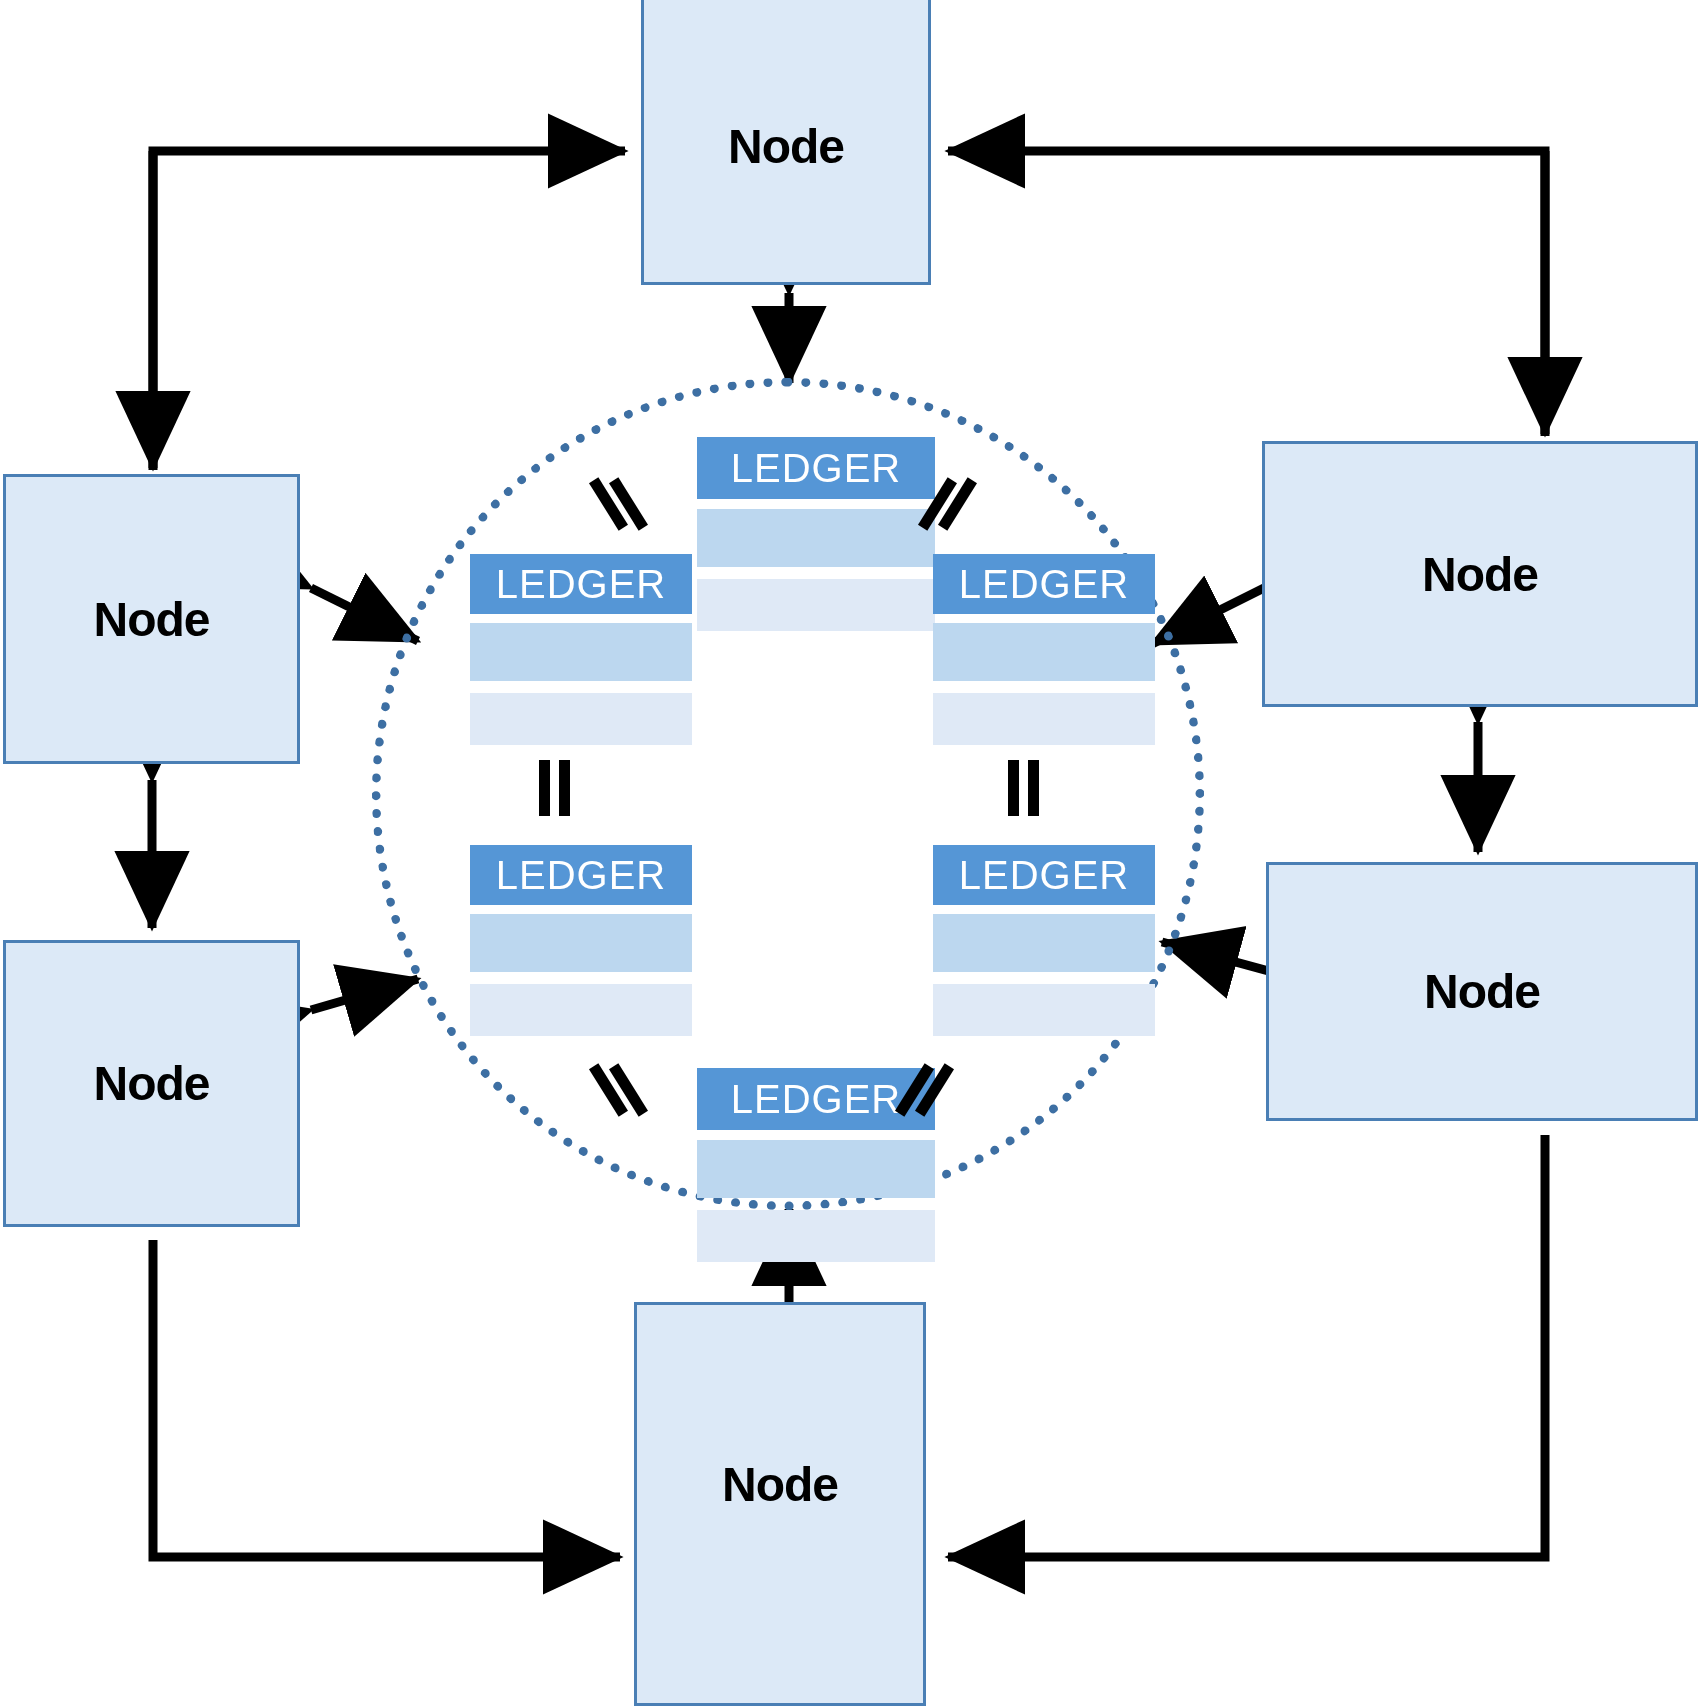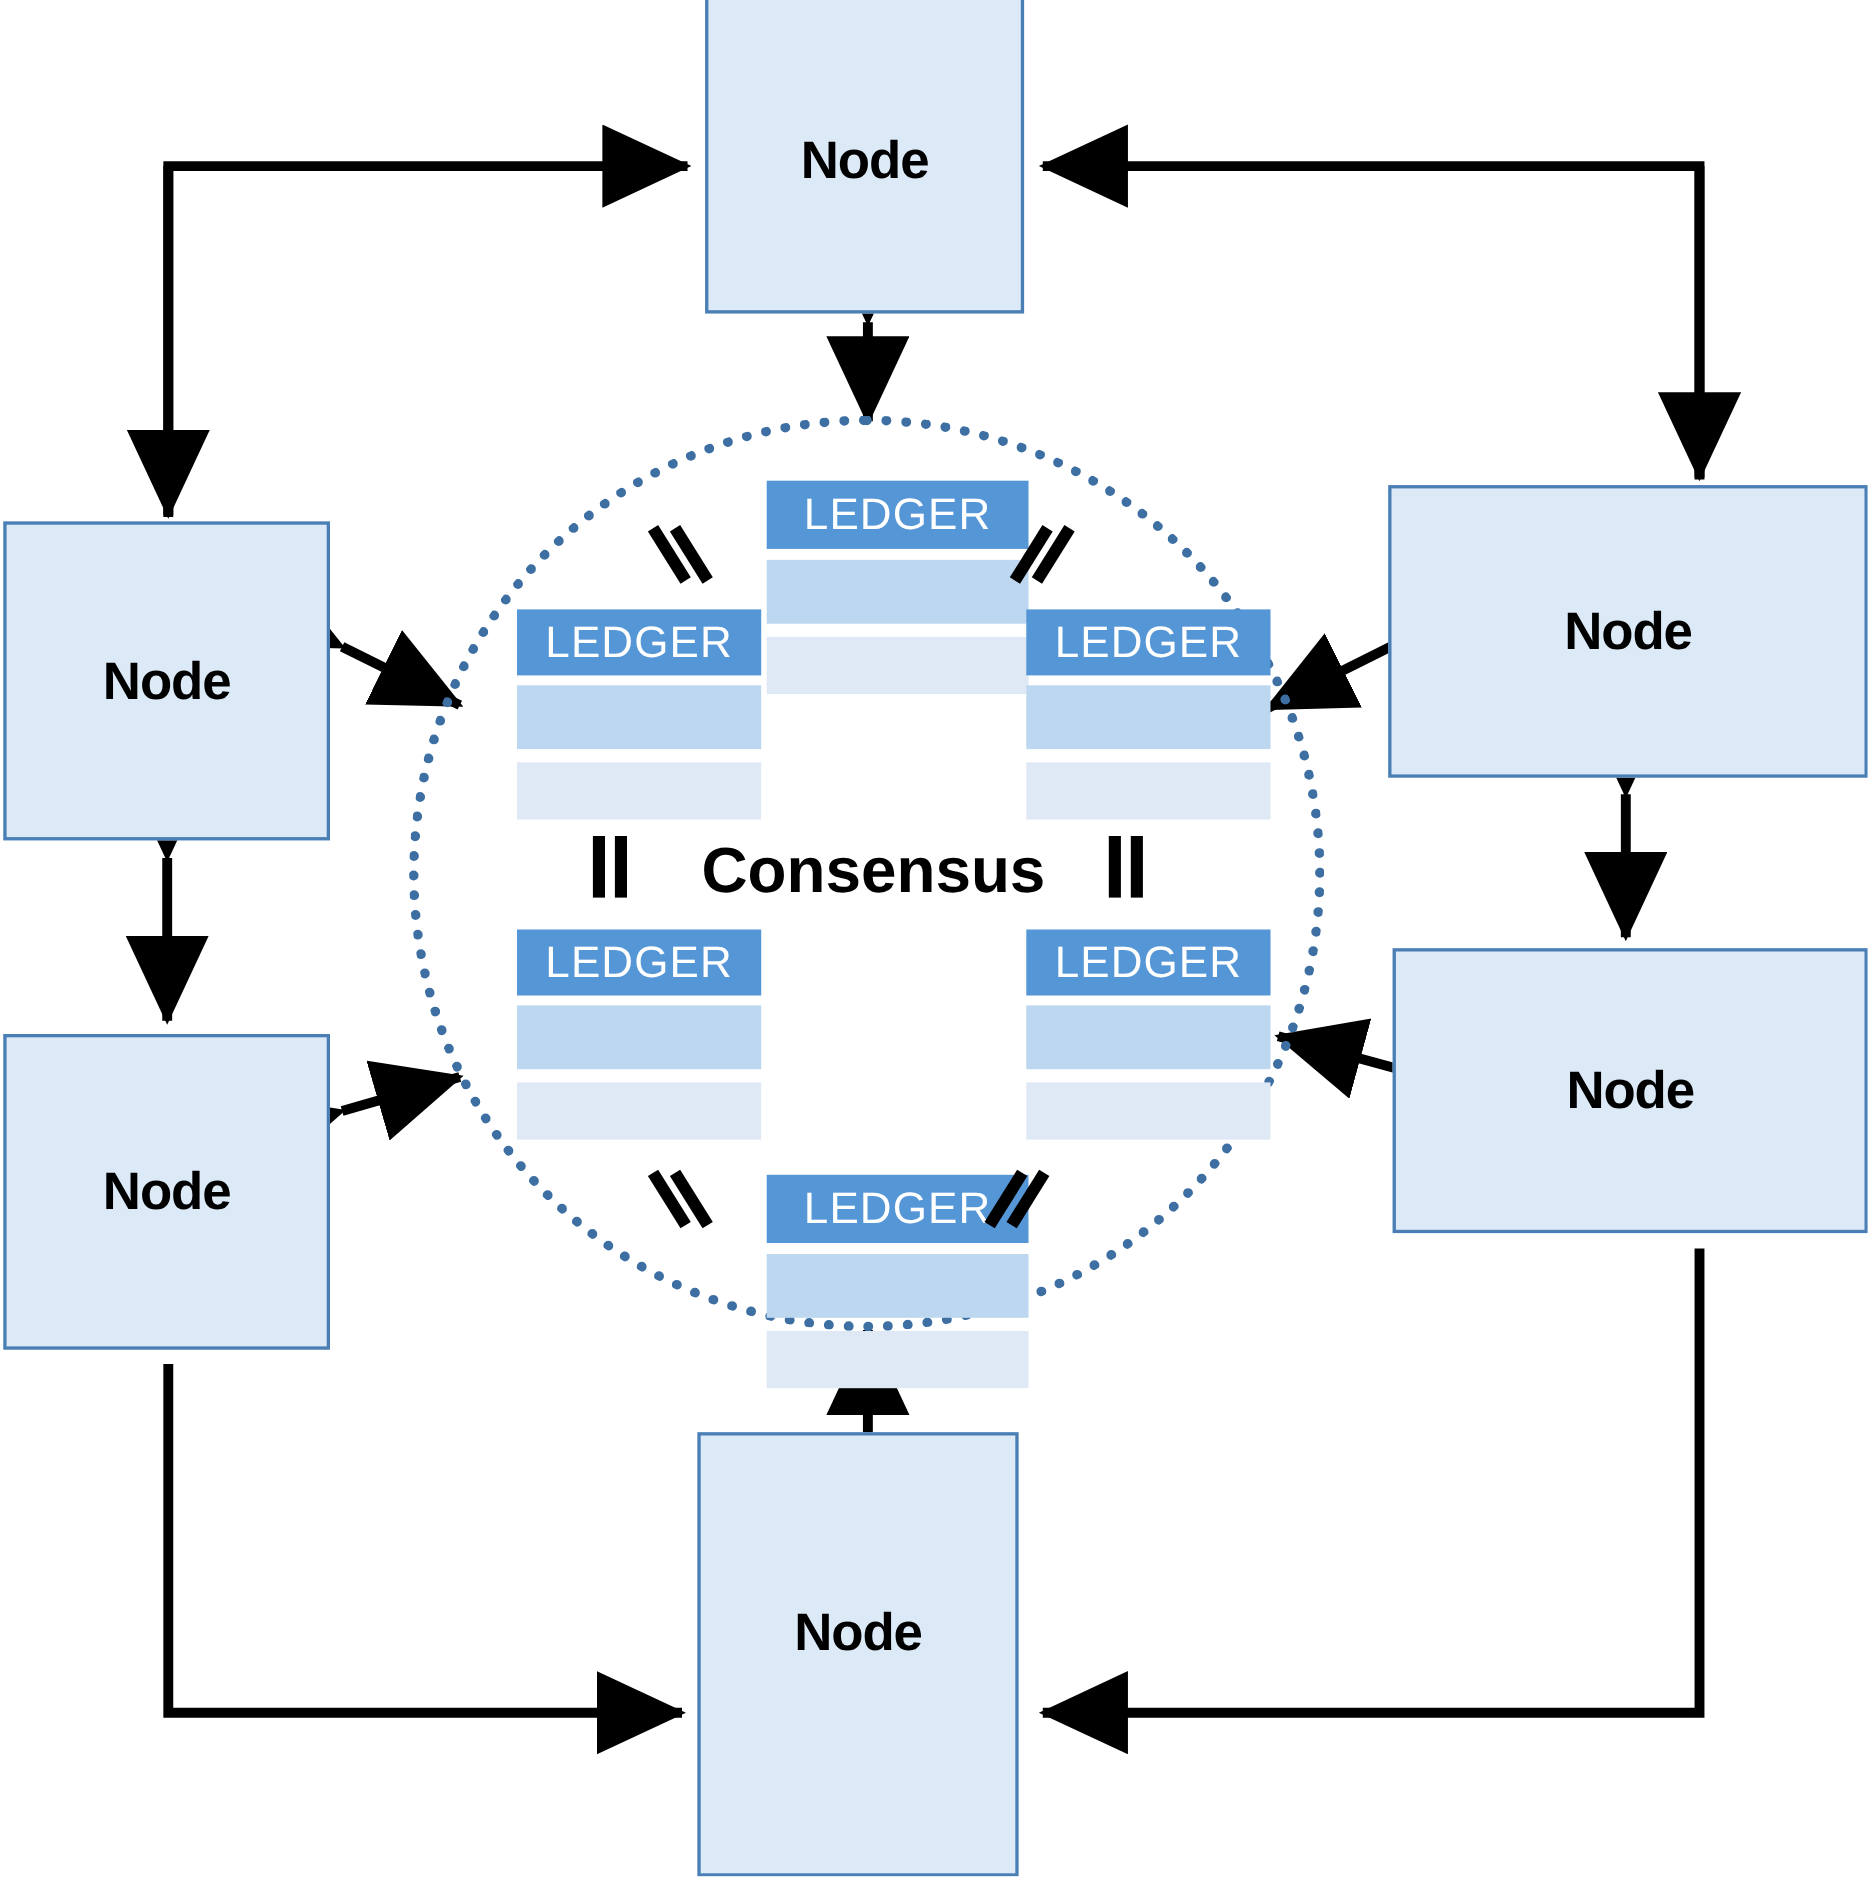--- a/index.html
+++ b/index.html
@@ -274,21 +274,20 @@
   </div>
   <div class="eqmark rot-sw" id="eq-bl">
     <div class="bar b1"></div>
       <div class="bar b2"></div>
   </div>
   <div class="eqmark rot-se" id="eq-br">
     <div class="bar b1"></div>
       <div class="bar b2"></div>
   </div>
 
-  <div id="consensus-label">Consensus</div>
 
   <div class="node" id="node-top">
     <span class="node-label">Node</span>
   </div>
   <div class="node" id="node-left-up">
     <span class="node-label">Node</span>
   </div>
   <div class="node" id="node-left-low">
     <span class="node-label">Node</span>
   </div>

